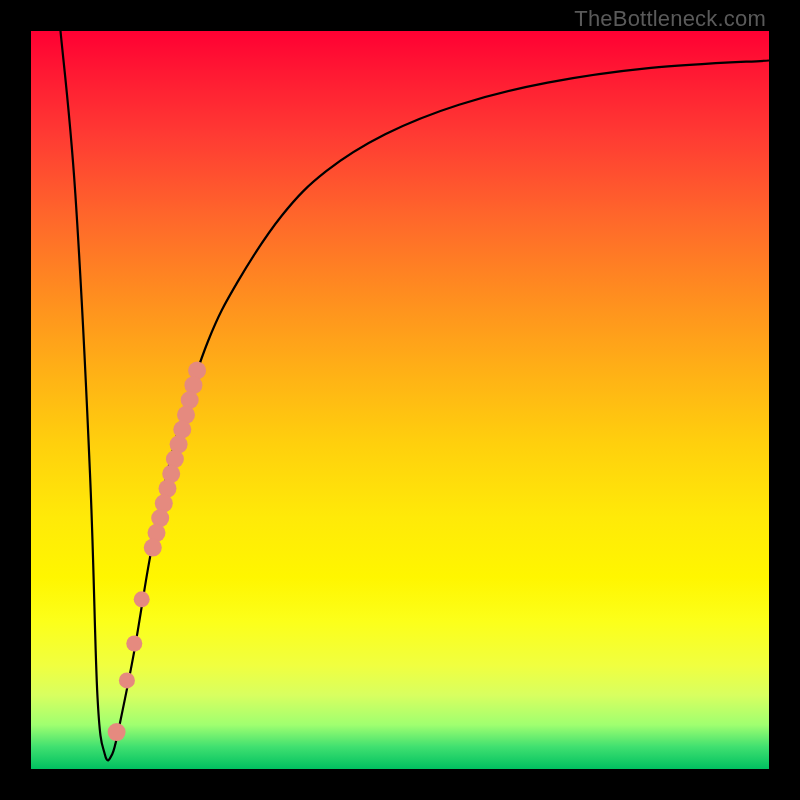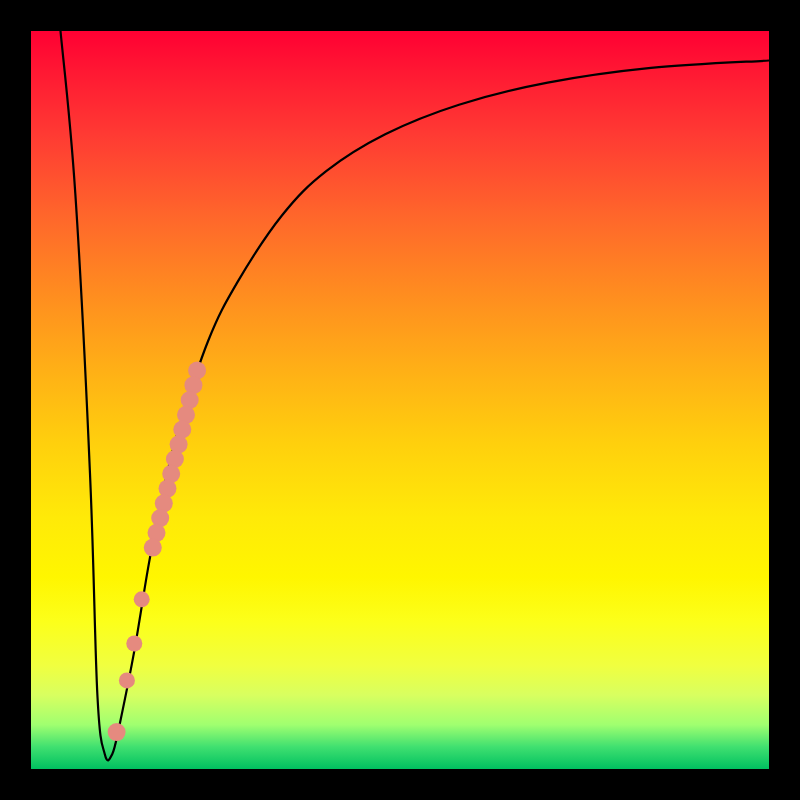--- a/index.html
+++ b/index.html
@@ -80,13 +80,14 @@
           <circle cx="129.2" cy="487.1" r="9" fill="#e58a7f"></circle>
           <circle cx="125.5" cy="501.8" r="9" fill="#e58a7f"></circle>
           <circle cx="121.8" cy="516.6" r="9" fill="#e58a7f"></circle>
           <circle cx="110.7" cy="568.3" r="8" fill="#e58a7f"></circle>
           <circle cx="103.3" cy="612.5" r="8" fill="#e58a7f"></circle>
           <circle cx="95.9" cy="649.4" r="8" fill="#e58a7f"></circle>
           <circle cx="85.6" cy="701.1" r="9" fill="#e58a7f"></circle>
         </g>
     </svg>
   </div>
+  <div class="watermark">TheBottleneck.com</div>
 </div>
 
 </body></html>

